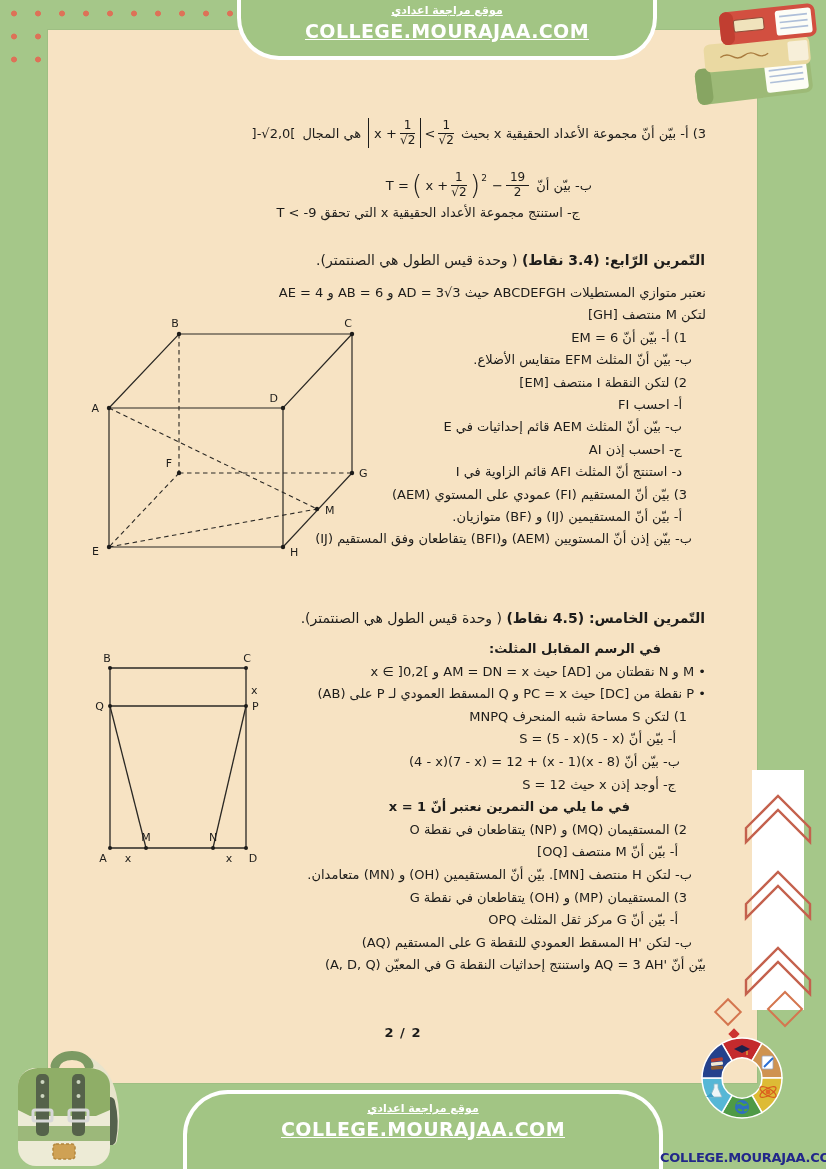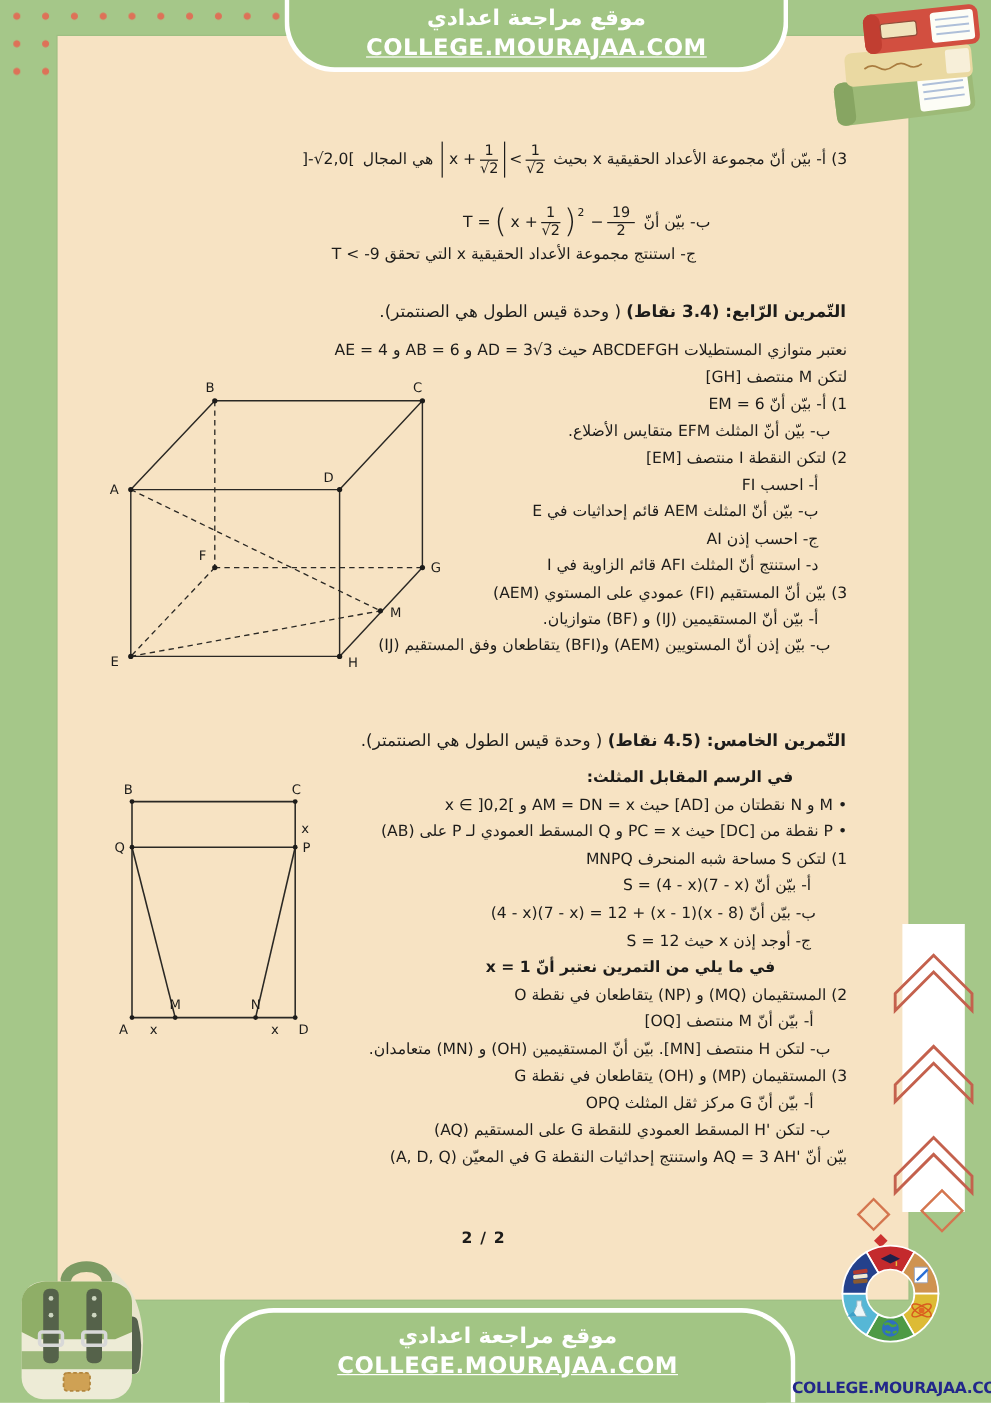--- a/index.html
+++ b/index.html
@@ -16,32 +16,32 @@
 
   .page{position:absolute;left:48px;top:30px;width:709px;height:1053px;background:var(--page);
     box-shadow:0 0 0 1px rgba(0,0,0,0.04)}
 
   
   .band{position:absolute;background:var(--band);color:#fff;text-align:center}
   .band-top{left:237px;top:0;width:420px;height:60px;border-radius:0 0 42px 42px;
     border:4px solid #fff;border-top:none;padding-top:4px}
   .band-bottom{left:183px;top:1090px;width:480px;height:79px;border-radius:45px 45px 0 0;
     border:4px solid #fff;border-bottom:none;padding-top:8px}
-  .band .ar{font-size:18px;font-weight:700;line-height:1.35}
+  .band .ar{font-size:11px;font-weight:700;text-decoration:underline;line-height:1.35}
   .band .url{font-size:19px;font-weight:700;text-decoration:underline;letter-spacing:.4px;line-height:1.35}
 
   
   .rtl{direction:rtl;color:var(--ink)}
   .blk{position:absolute;white-space:nowrap}
   .ln{font-size:13px;line-height:22.4px;white-space:nowrap}
   .ex5 .ln{line-height:22.6px}
   .b{font-weight:700}
   .ex-title{font-size:14px;white-space:nowrap}
-  .i1{margin-left:0;margin-right:0}.i2{margin-right:14px}.i3{margin-right:24px}
-  .m26{margin-right:26px}.m28{margin-right:28px}.m30{margin-right:30px}.m45{margin-right:45px}.m60{margin-right:60px}
+  .i1{margin-left:0;margin-right:19px}.i2{margin-right:14px}.i3{margin-right:24px}
+  .m26{margin-right:26px}.m28{margin-right:28px}.m30{margin-right:30px}.m45{margin-right:45px}.m60{margin-right:76px}
 
   
   .mrow{position:absolute;display:flex;direction:rtl;align-items:center;gap:7px;color:var(--ink);font-size:13px;white-space:nowrap}
   .math{direction:ltr;display:inline-flex;align-items:center;gap:3px}
   .frac{display:inline-flex;flex-direction:column;align-items:center;line-height:1.12;font-size:12px}
   .frac .num{border-bottom:1.2px solid var(--ink);padding:0 4px}
   .abs{display:inline-flex;align-items:center;gap:3px;border-left:1.4px solid var(--ink);
     border-right:1.4px solid var(--ink);padding:1px 5px}
   .bp{font-size:27px;font-weight:300;line-height:1;transform:translateY(-1px)}
   .sup{font-size:9px;vertical-align:super;position:relative;top:-7px;right:2px}
@@ -174,21 +174,21 @@
     <div class="blk rtl ex-title" style="top:580px;right:52px">
       <span class="b">التّمرين الخامس: (4.5 نقاط)</span>
       <span>( وحدة قيس الطول هي الصنتمتر).</span>
     </div>
 
     <div class="blk rtl ex5" style="top:608px;right:51px;width:450px">
       <div class="ln b m45">في الرسم المقابل المثلث:</div>
       <div class="ln">•  ⁦M⁩ و ⁦N⁩ نقطتان من ⁦[AD]⁩ حيث ⁦AM = DN = x⁩ و ⁦x ∈ ]0,2[⁩</div>
       <div class="ln">•  ⁦P⁩ نقطة من ⁦[DC]⁩ حيث ⁦PC = x⁩ و ⁦Q⁩ المسقط العمودي لـ ⁦P⁩ على ⁦(AB)⁩</div>
       <div class="ln i1">1) لتكن ⁦S⁩ مساحة شبه المنحرف ⁦MNPQ⁩</div>
-      <div class="ln m30">أ- بيّن أنّ ⁦S = (4 - x)(7 - x)⁩</div>
+      <div class="ln m30">أ- بيّن أنّ ⁦S = (5 - x)(5 - x)⁩</div>
       <div class="ln m26">ب- بيّن أنّ ⁦(4 - x)(7 - x) = 12 + (x - 1)(x - 8)⁩</div>
       <div class="ln m30">ج- أوجد إذن ⁦x⁩ حيث ⁦S = 12⁩</div>
       <div class="ln b m60">في ما يلي من التمرين نعتبر أنّ ⁦x = 1⁩</div>
       <div class="ln i1">2) المستقيمان ⁦(MQ)⁩ و ⁦(NP)⁩ يتقاطعان في نقطة ⁦O⁩</div>
       <div class="ln m28">أ- بيّن أنّ ⁦M⁩ منتصف ⁦[OQ]⁩</div>
       <div class="ln i2">ب- لتكن ⁦H⁩ منتصف ⁦[MN]⁩. بيّن أنّ المستقيمين ⁦(OH)⁩ و ⁦(MN)⁩ متعامدان.</div>
       <div class="ln i1">3) المستقيمان ⁦(MP)⁩ و ⁦(OH)⁩ يتقاطعان في نقطة ⁦G⁩</div>
       <div class="ln m28">أ- بيّن أنّ ⁦G⁩ مركز ثقل المثلث ⁦OPQ⁩</div>
       <div class="ln i2">ب- لتكن ⁦H'⁩ المسقط العمودي للنقطة ⁦G⁩ على المستقيم ⁦(AQ)⁩</div>
       <div class="ln">بيّن أنّ ⁦AQ = 3 AH'⁩ واستنتج إحداثيات النقطة ⁦G⁩ في المعيّن ⁦(A, D, Q)⁩</div>

